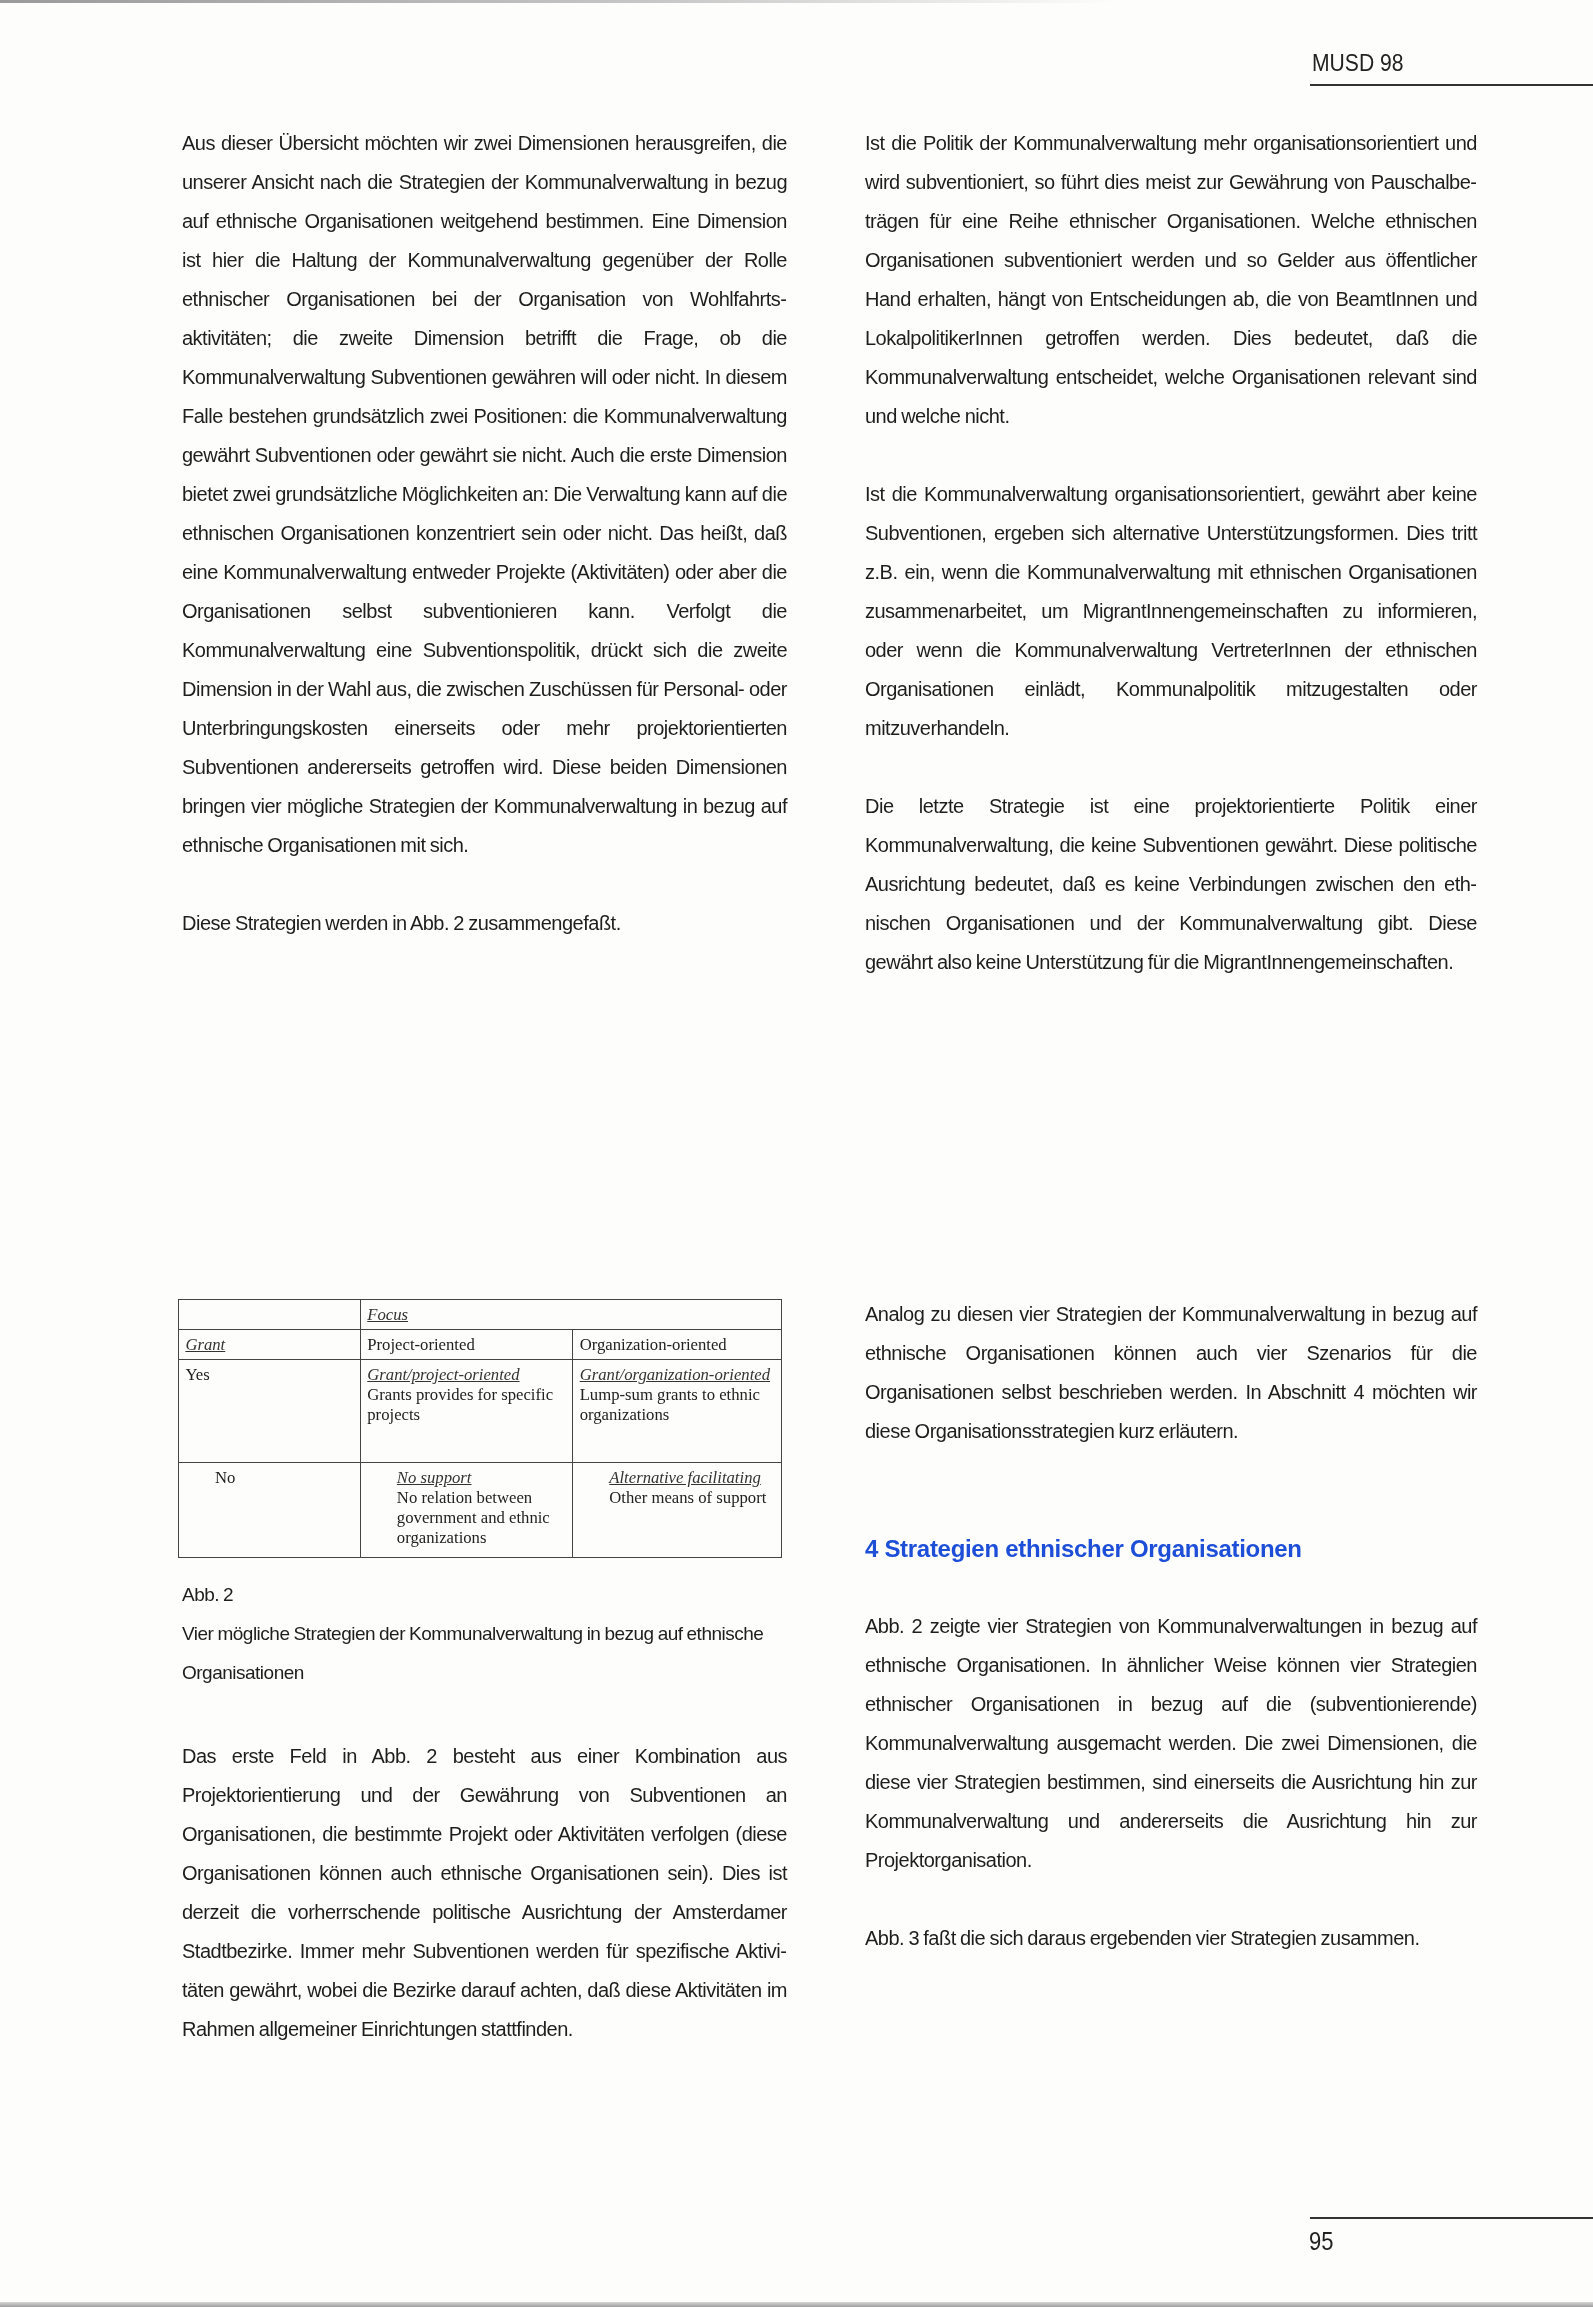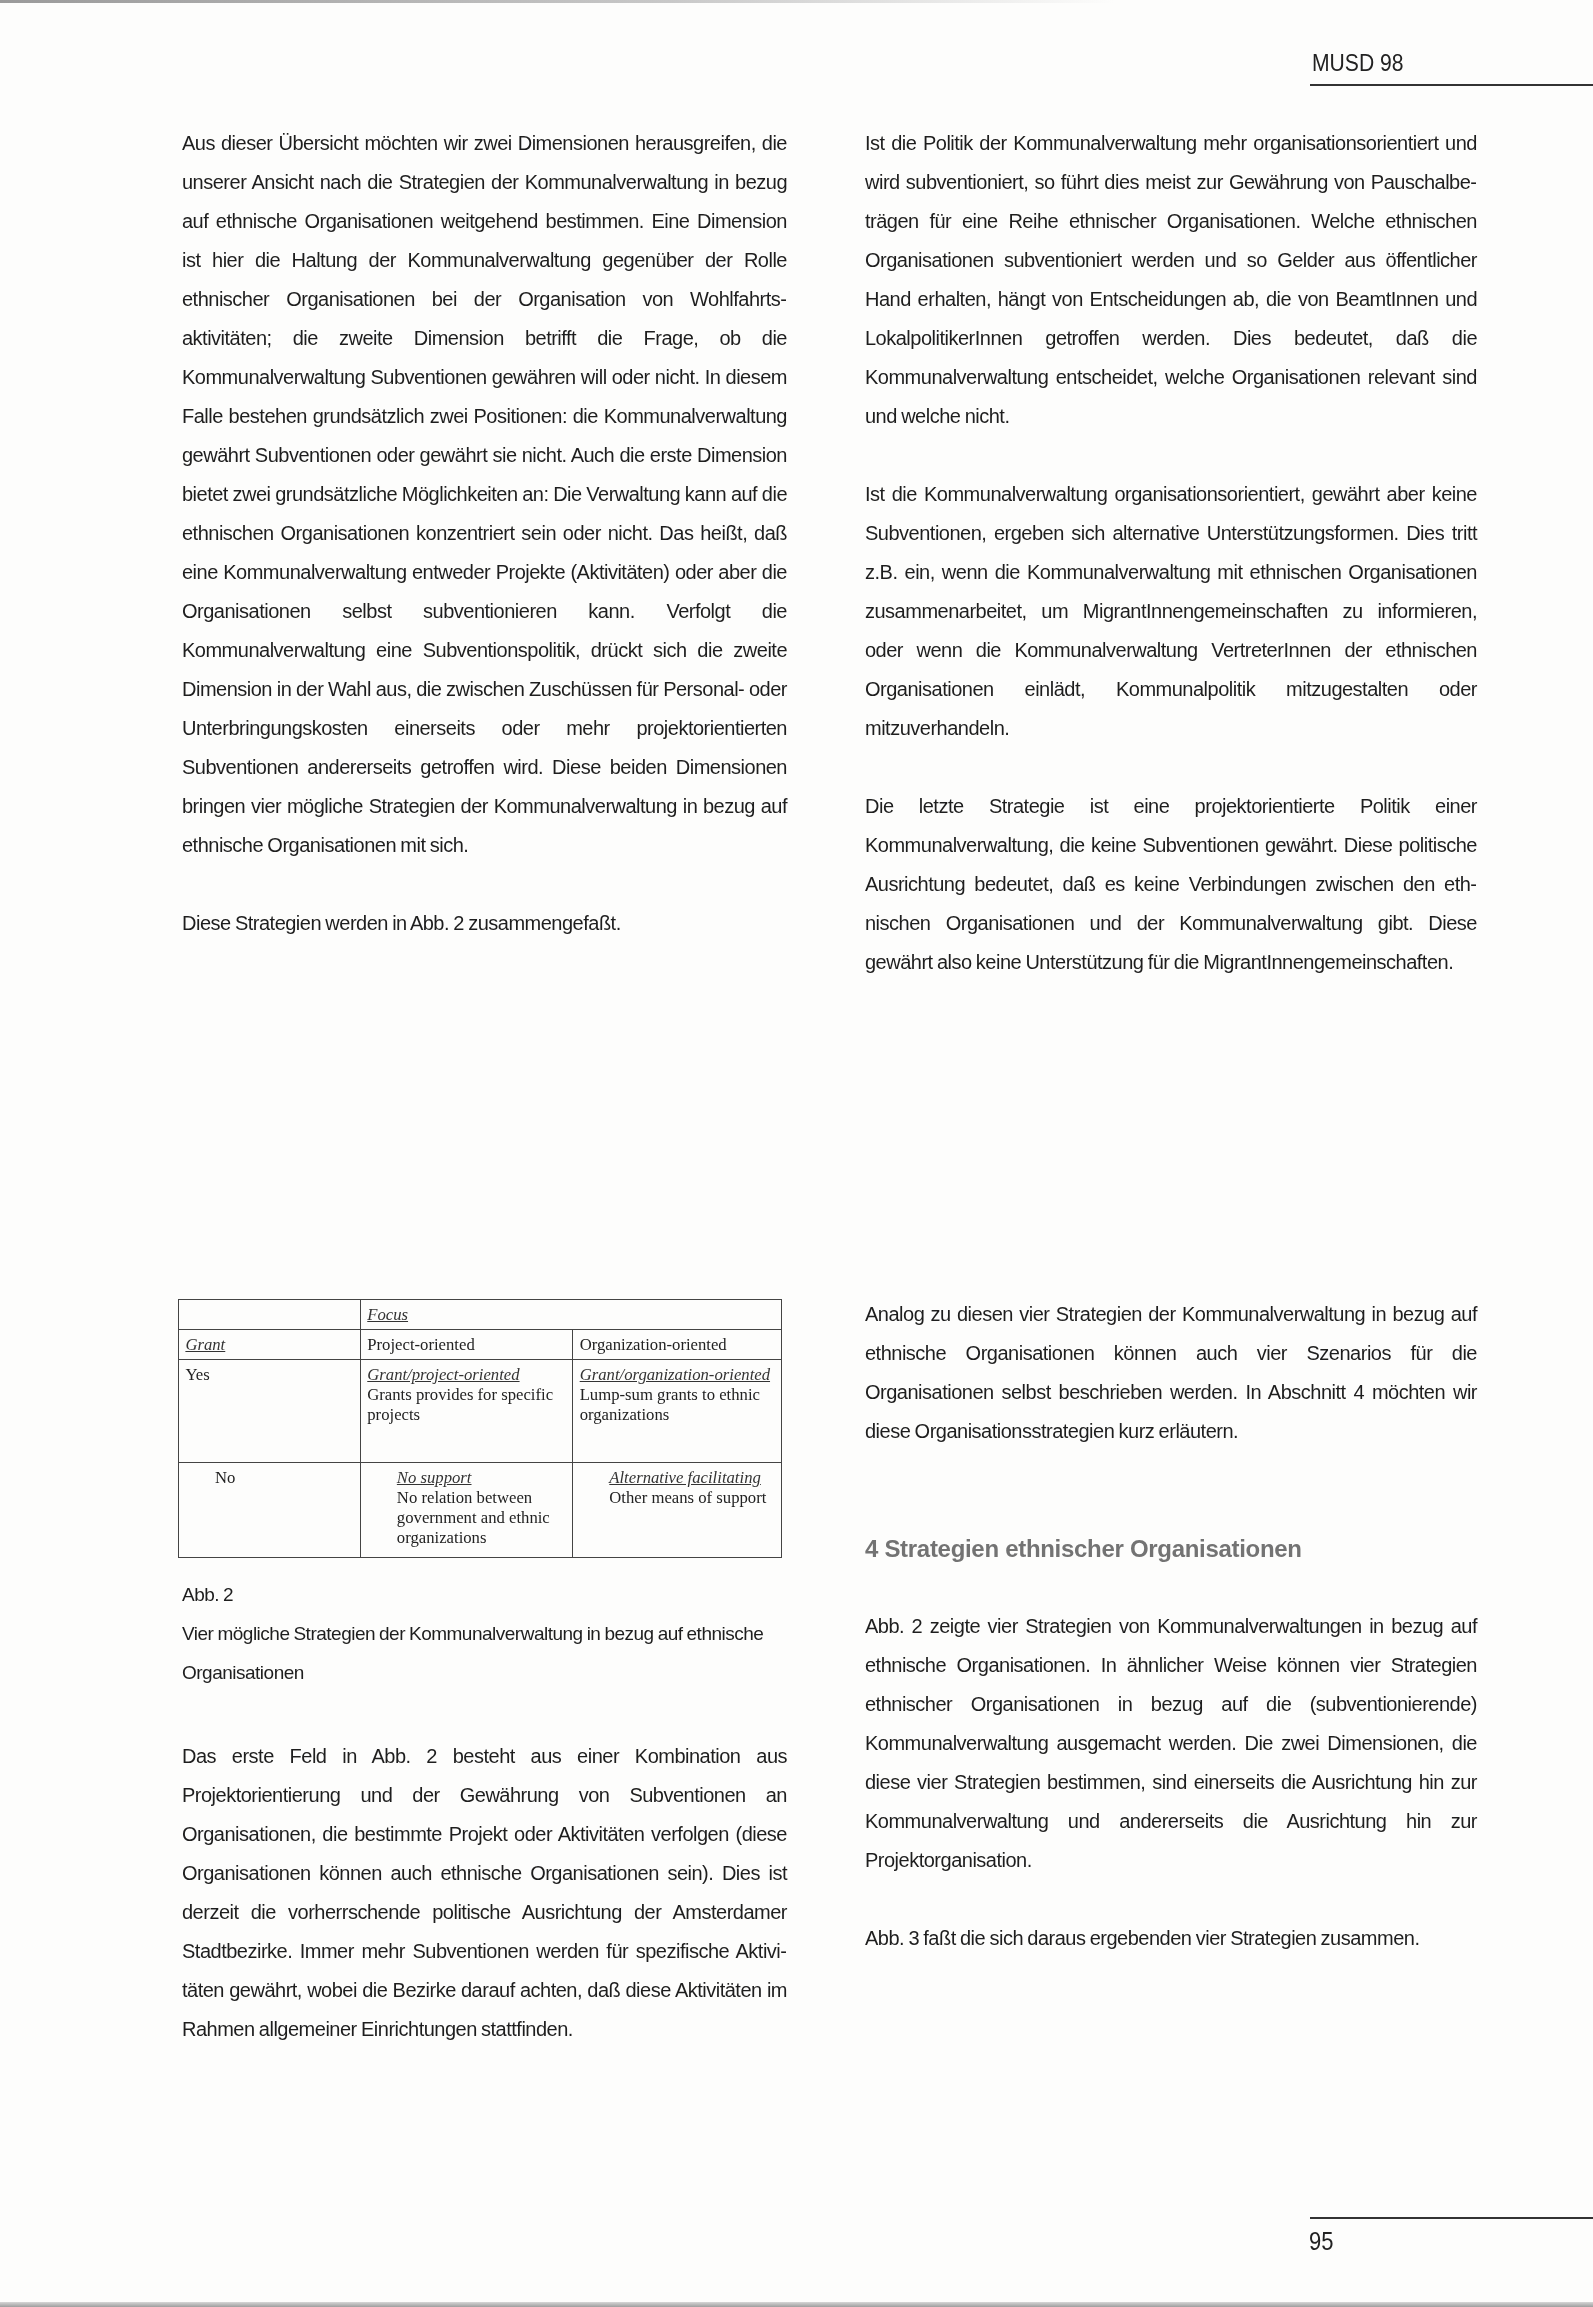--- a/index.html
+++ b/index.html
@@ -43,21 +43,21 @@
   .fig-table .focus-row td { height: 21px; }
   .fig-table .head-row td { height: 21px; }
   .fig-table .yes-row td { height: 94px; }
   .fig-table .no-row td { height: 86px; padding-left: 36px; }
 
   .caption { position: absolute; left: 182px; top: 1575px; width: 605px;
     font-size: 19px; line-height: 39px; letter-spacing: -0.5px; word-spacing: -0.8px; color: #1e1e1e; }
   .left-lower { position: absolute; left: 182px; top: 1737px; width: 605px; }
   .right-lower { position: absolute; left: 865px; top: 1295px; width: 612px; }
   h2.section { margin: 0; font-size: 24px; line-height: 39px; font-weight: bold;
-    letter-spacing: -0.3px; color: #737373; }
+    letter-spacing: -0.3px; color: #1d4ed8; }
 </style>
 </head>
 <body>
 
 <div class="topedge"></div>
 
 <div class="running-head">MUSD 98</div>
 <div class="head-rule"></div>
 
 <div class="col left">

